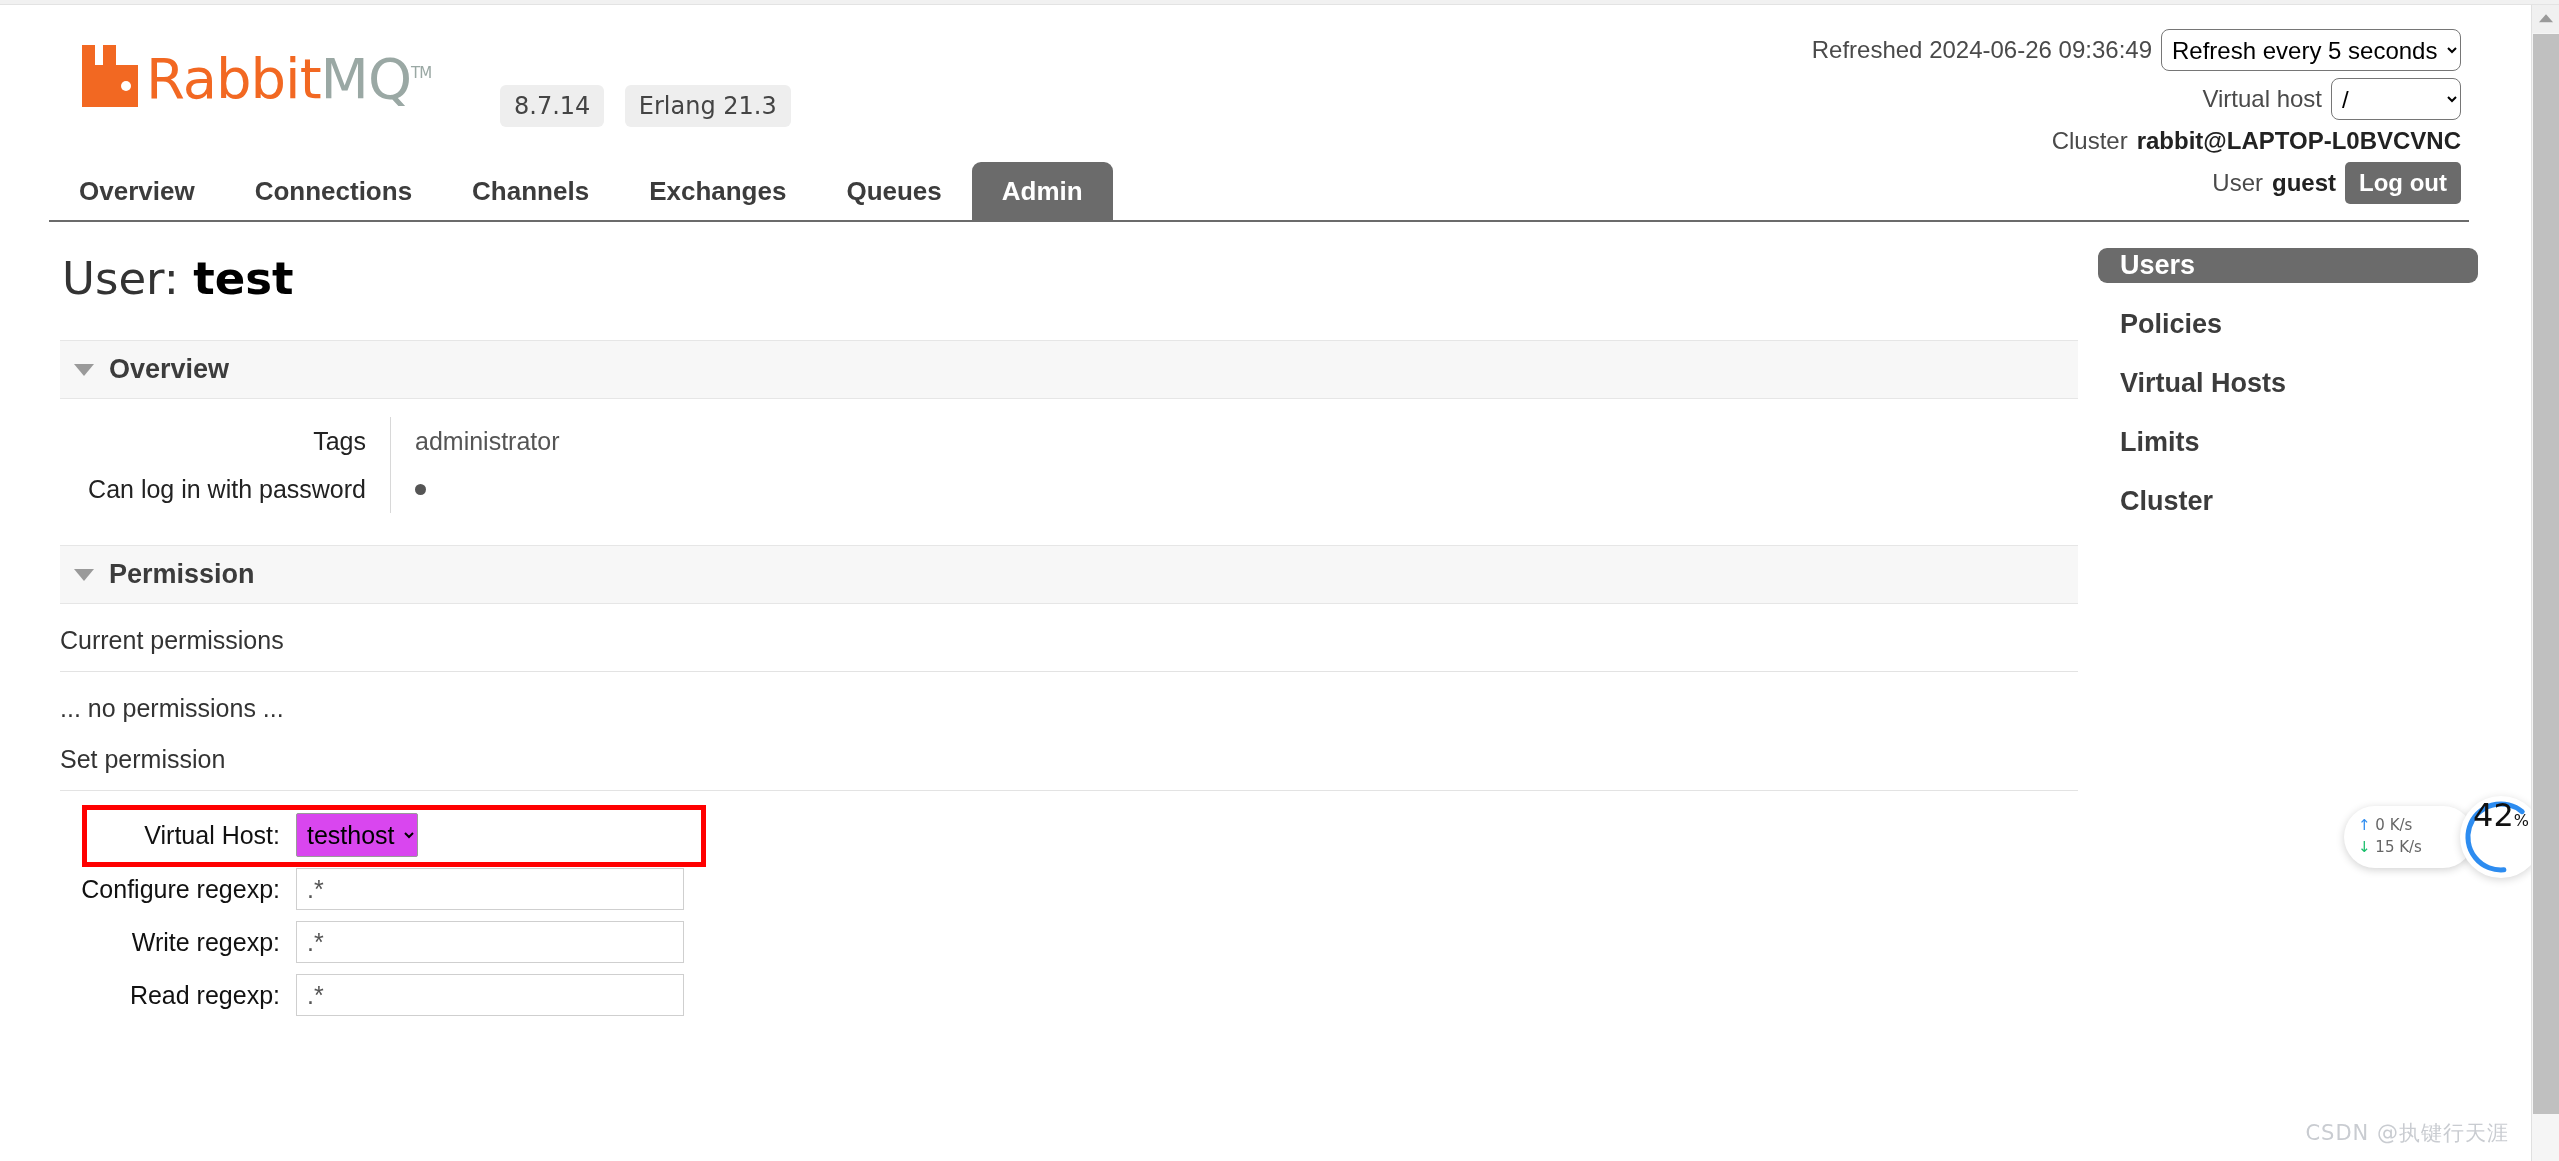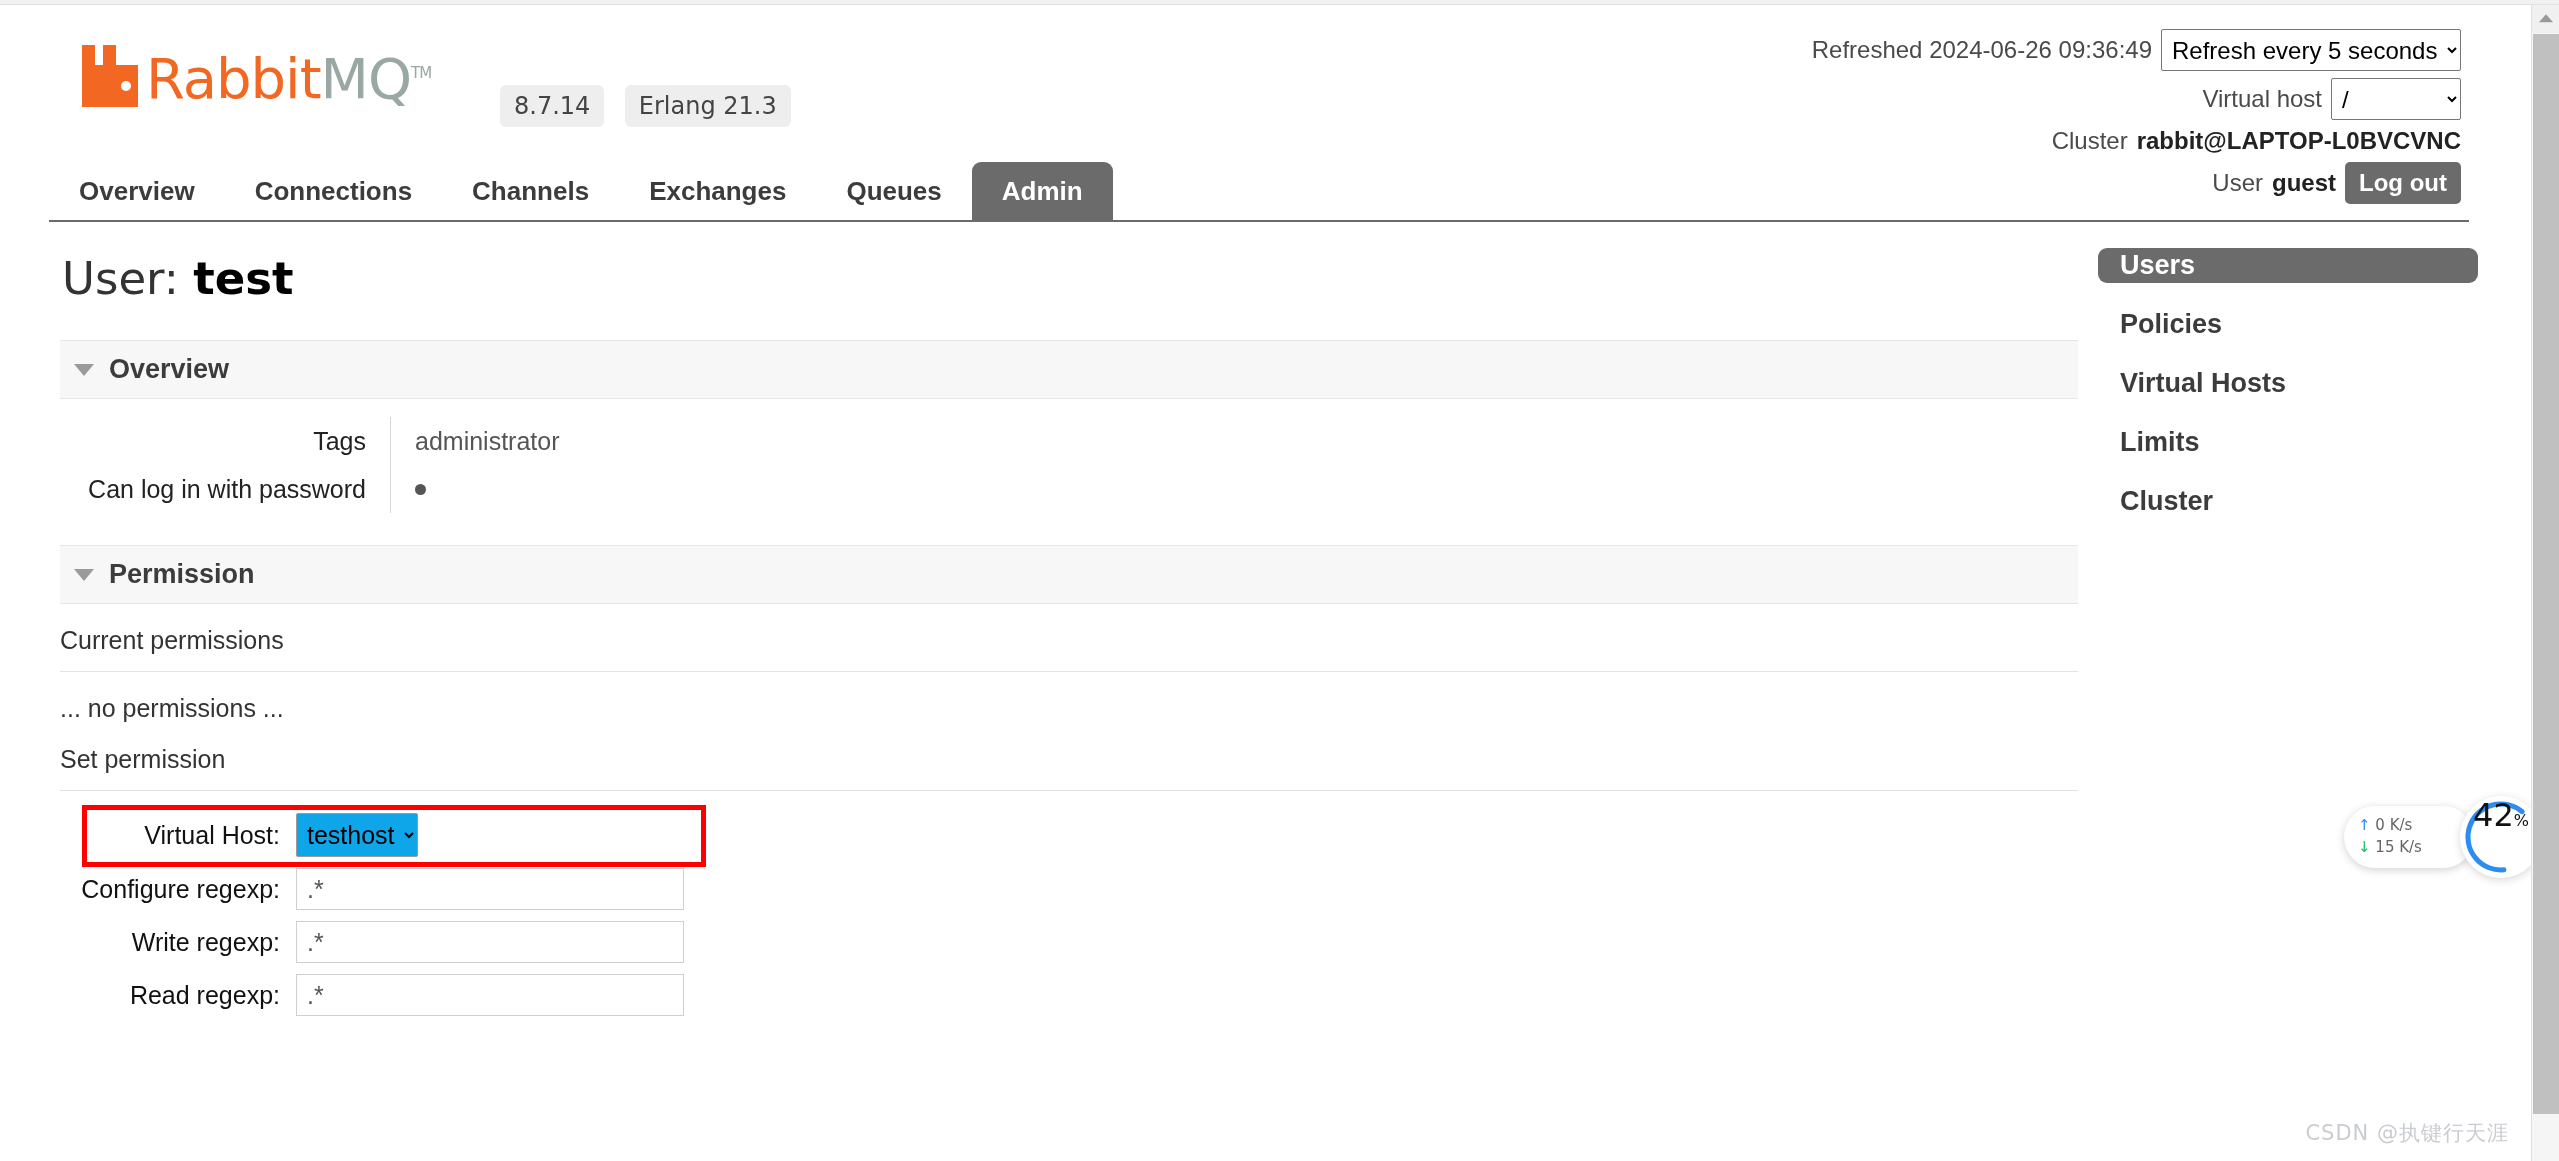--- a/index.html
+++ b/index.html
@@ -110,21 +110,21 @@
   }
   .hdr-label { color: #4a4a4a; margin-right: 9px; }
   .hdr-strong { font-weight: bold; color: #222; }
   select.hdr-select {
     font-family: "Liberation Sans", sans-serif;
     font-size: 24px;
     padding: 4px 6px;
     border: 1px solid #767676;
     background: #fff;
     color: #000;
-    border-radius: 2px;
+    border-radius: 8px;
     height: 42px;
   }
   select.vh-select { width: 130px; }
   .logout-btn {
     background: #6b6b6b; color: #fff;
     border: none; border-radius: 5px;
     font-size: 24px; padding: 7px 14px;
     font-family: "Liberation Sans", sans-serif;
     cursor: pointer;
     margin-left: 9px;
@@ -234,21 +234,21 @@
   .form { margin-top: 22px; position: relative; }
   .form-row { display: flex; align-items: center; margin-bottom: 11px; }
   .form-label {
     width: 236px; text-align: right; padding-right: 16px;
     font-size: 25px; color: #111;
   }
   select.vhost-select {
     font-family: "Liberation Sans", sans-serif;
     font-size: 25px;
     border: 1px solid #9a9a9a;
-    background: #0ea5e9; color: #000;
+    background: #d946ef; color: #000;
     padding: 4px 6px;
     border-radius: 2px;
     height: 44px;
   }
   input.regex-input {
     width: 388px; height: 42px;
     border: 1px solid #cfcfcf;
     background: #fff;
     font-size: 25px;
     padding: 3px 10px;

